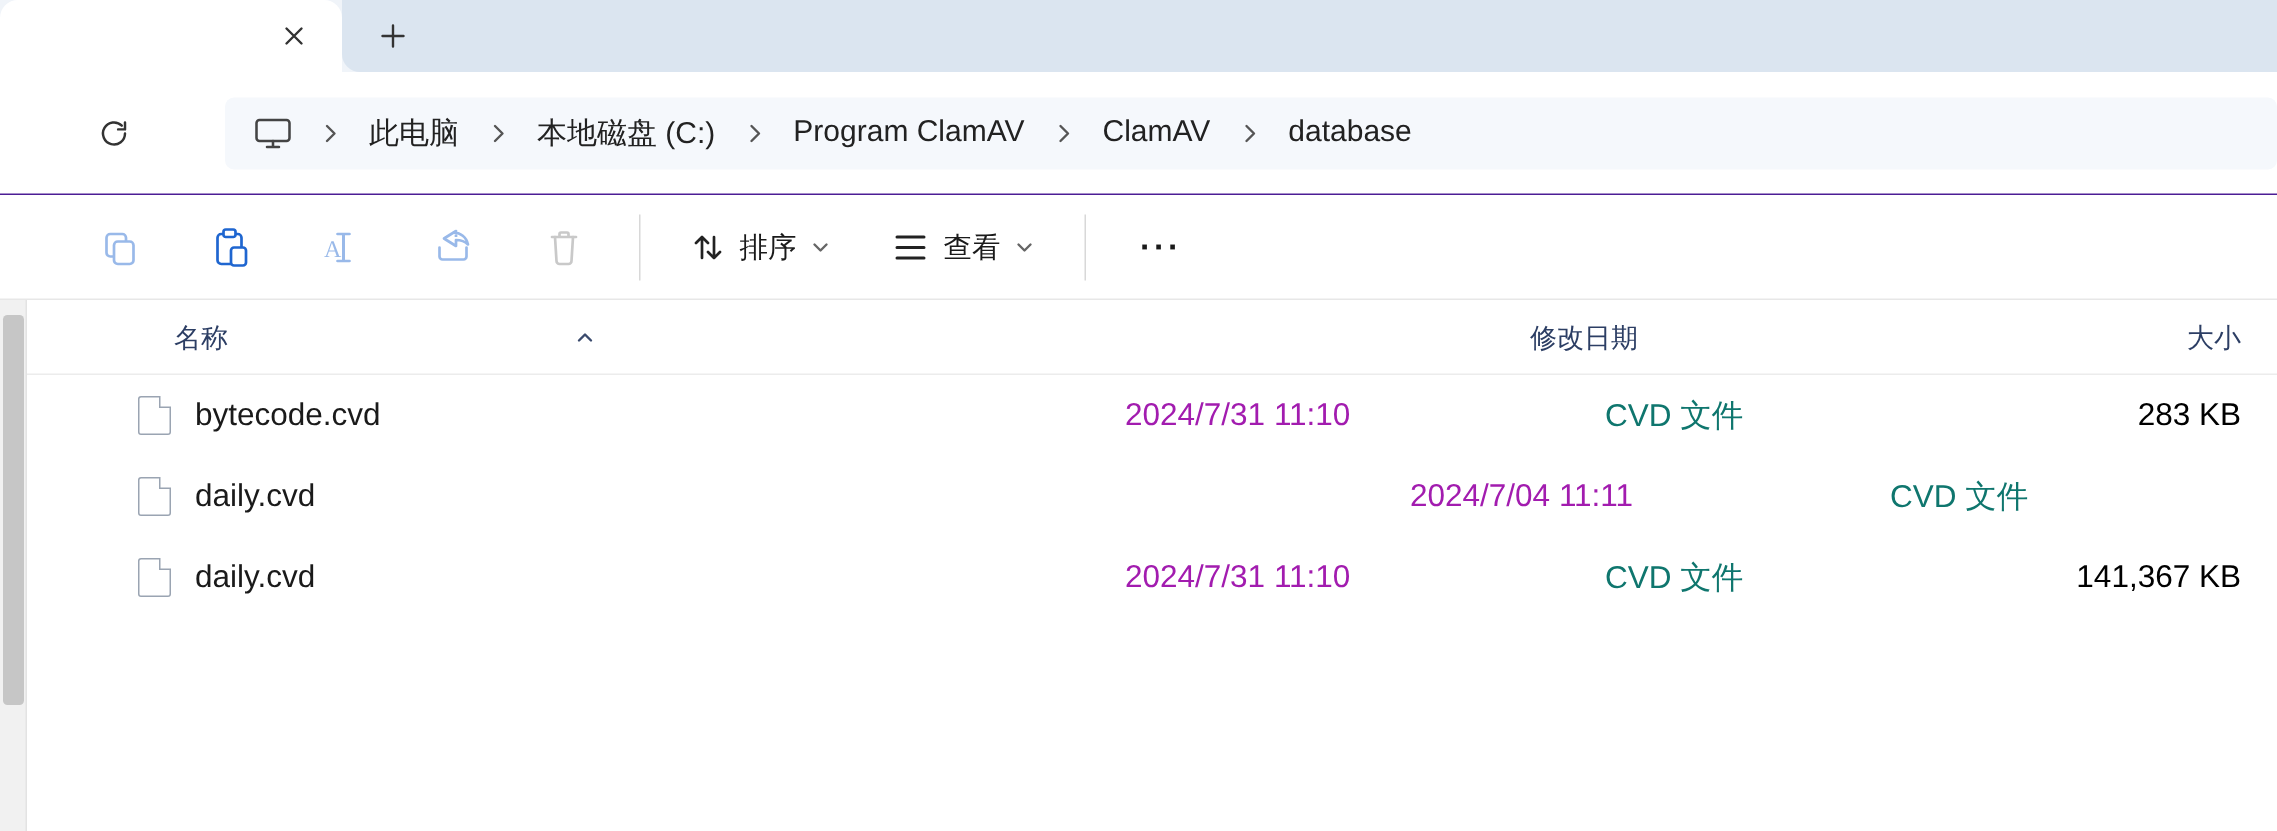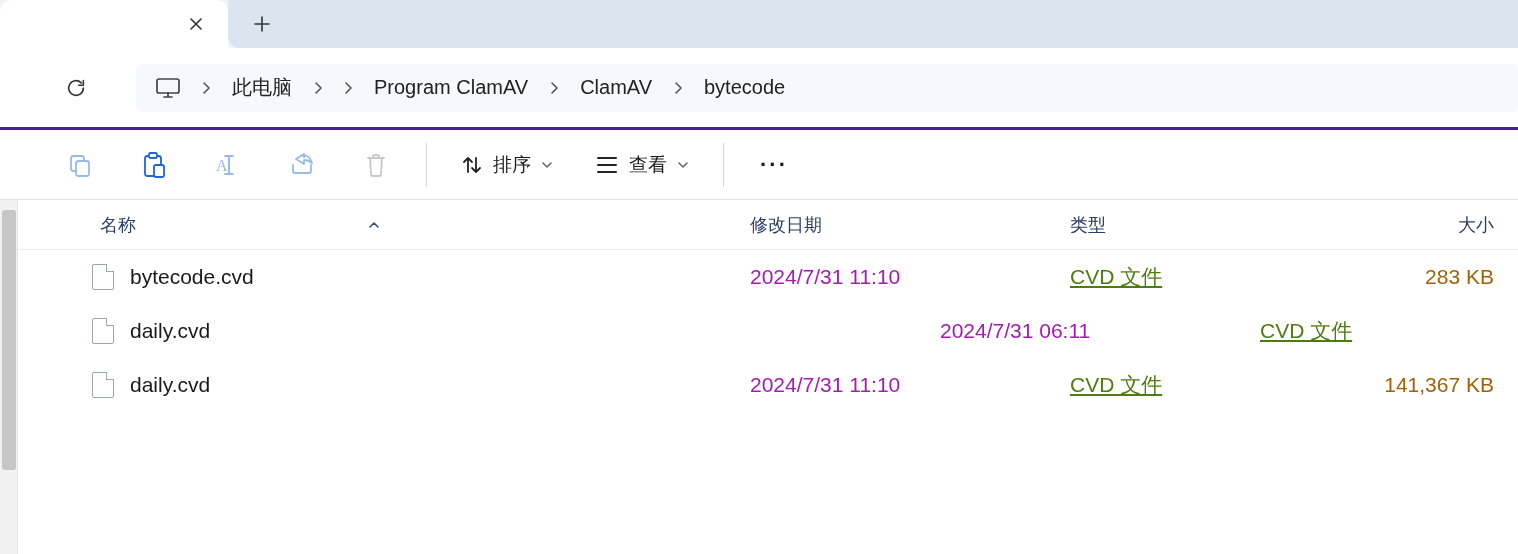--- a/index.html
+++ b/index.html
@@ -58,22 +58,22 @@
   }
   .tab-new svg { stroke: #333; }
 
   
   .address-row {
     height: 82px;
     background: #ffffff;
     display: flex;
     align-items: center;
     padding-left: 56px;
-    border-bottom: 3px solid #4c1d95;
-    gap: 16px;
+    border-bottom: 1px solid #4c1d95;
+    gap: 30px;
   }
   .refresh-btn {
     width: 40px; height: 40px;
     display: flex; align-items: center; justify-content: center;
     border-radius: 4px; cursor: pointer;
     color: #333;
     margin-right: 24px;
   }
   .breadcrumb-bar {
     flex: 1;
@@ -162,20 +162,21 @@
   }
   .file-panel { flex: 1; }
 
   .col-headers {
     height: 50px;
     display: flex;
     align-items: center;
     font-size: 18px;
     color: #2c3e64;
     border-bottom: 1px solid #ececec;
+    padding-left: 16px;
   }
   .col { display: flex; align-items: center; height: 100%; }
   .col-name { flex: 1; padding-left: 82px; position: relative; gap: 10px; }
   .col-name .sort-caret {
     position: absolute;
     left: 350px;
     color: #3a4a6d;
     font-size: 12px;
   }
   .col-date { width: 320px; padding-left: 12px; }
@@ -186,22 +187,22 @@
     height: 54px;
     display: flex;
     align-items: center;
     font-size: 21px;
     color: #1a1a1a;
   }
   .cell { display: flex; align-items: center; height: 100%; }
   .cell-name { flex: 1; padding-left: 74px; gap: 16px; }
   .cell-name .file-icon { width: 22px; height: 26px; }
   .cell-date { width: 320px; padding-left: 12px; color: #a21caf; }
-  .cell-type { width: 270px; padding-left: 12px; color: #4d7c0f; text-decoration: underline; }
-  .cell-size { width: 190px; padding-right: 24px; justify-content: flex-end; color: #a16207; }
+  .cell-type { width: 270px; padding-left: 12px; color: #0f766e; }
+  .cell-size { width: 190px; padding-right: 24px; justify-content: flex-end; color: #000000; }
 
   
   .file-icon {
     border: 1.5px solid #9aa4b2;
     border-radius: 2px;
     position: relative;
     background: #fff;
   }
   .file-icon::after {
     content: "";
@@ -252,38 +253,39 @@
       <svg width="10" height="14" viewBox="0 0 10 14">
           <path d="M3 2l5 5-5 5" stroke="#555" stroke-width="1.6" fill="none" stroke-linecap="round" stroke-linejoin="round"></path>
         </svg>
     </span>
     <span class="bc-item">此电脑</span>
     <span class="bc-sep">
       <svg width="10" height="14" viewBox="0 0 10 14">
           <path d="M3 2l5 5-5 5" stroke="#555" stroke-width="1.6" fill="none" stroke-linecap="round" stroke-linejoin="round"></path>
         </svg>
     </span>
+    <span class="bc-item">本地磁盘 (C:)</span>
     <span class="bc-sep">
       <svg width="10" height="14" viewBox="0 0 10 14">
           <path d="M3 2l5 5-5 5" stroke="#555" stroke-width="1.6" fill="none" stroke-linecap="round" stroke-linejoin="round"></path>
         </svg>
     </span>
     <span class="bc-item">Program ClamAV</span>
     <span class="bc-sep">
       <svg width="10" height="14" viewBox="0 0 10 14">
           <path d="M3 2l5 5-5 5" stroke="#555" stroke-width="1.6" fill="none" stroke-linecap="round" stroke-linejoin="round"></path>
         </svg>
     </span>
     <span class="bc-item">ClamAV</span>
     <span class="bc-sep">
       <svg width="10" height="14" viewBox="0 0 10 14">
           <path d="M3 2l5 5-5 5" stroke="#555" stroke-width="1.6" fill="none" stroke-linecap="round" stroke-linejoin="round"></path>
         </svg>
     </span>
-    <span class="bc-item">bytecode</span>
+    <span class="bc-item">database</span>
   </div>
 </div>
 
 <div class="toolbar-row">
 
   <div class="tb-icon-btn disabled">
     <svg width="26" height="26" viewBox="0 0 26 26" fill="none">
       <rect x="4" y="4" width="13" height="15" rx="2.5" stroke="#1f66d0" stroke-width="1.8"></rect>
       <rect x="9" y="9" width="13" height="15" rx="2.5" stroke="#1f66d0" stroke-width="1.8" fill="#fff"></rect>
     </svg>
@@ -364,23 +366,20 @@
         <span>名称</span>
         <span class="sort-caret">
           <svg width="12" height="8" viewBox="0 0 12 8">
               <path d="M2 6l4-4 4 4" stroke="#3a4a6d" stroke-width="1.6" fill="none" stroke-linecap="round" stroke-linejoin="round"></path>
             </svg>
         </span>
       </div>
       <div class="col col-date">
         <span>修改日期</span>
       </div>
-      <div class="col col-type">
-        <span>类型</span>
-      </div>
       <div class="col col-size">
         <span>大小</span>
       </div>
     </div>
 
     <div class="file-row">
       <div class="cell cell-name">
         <span class="file-icon"></span>
         <span>bytecode.cvd</span>
       </div>
@@ -394,21 +393,21 @@
           <span>283 KB</span>
         </div>
     </div>
 
     <div class="file-row">
       <div class="cell cell-name">
         <span class="file-icon"></span>
         <span>daily.cvd</span>
       </div>
       <div class="cell cell-date">
-          <span>2024/7/31 06:11</span>
+          <span>2024/7/04 11:11</span>
         </div>
       <div class="cell cell-type">
           <span>CVD 文件</span>
         </div>
     </div>
 
     <div class="file-row">
       <div class="cell cell-name">
         <span class="file-icon"></span>
         <span>daily.cvd</span>

